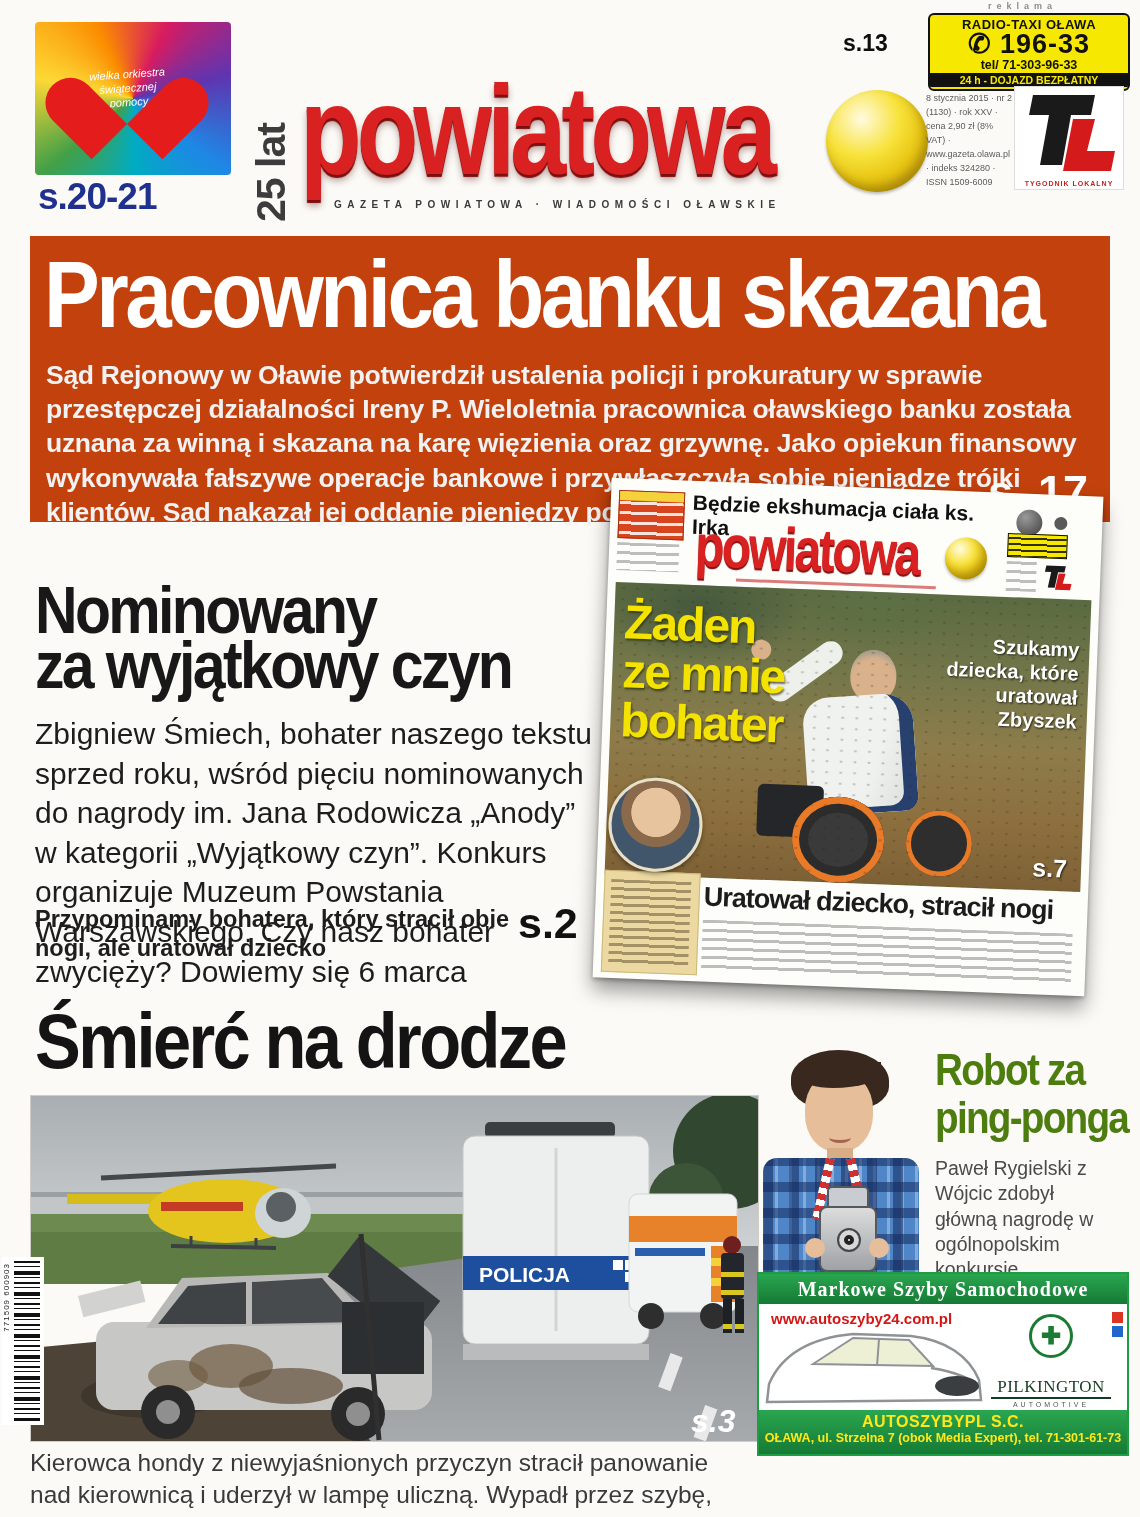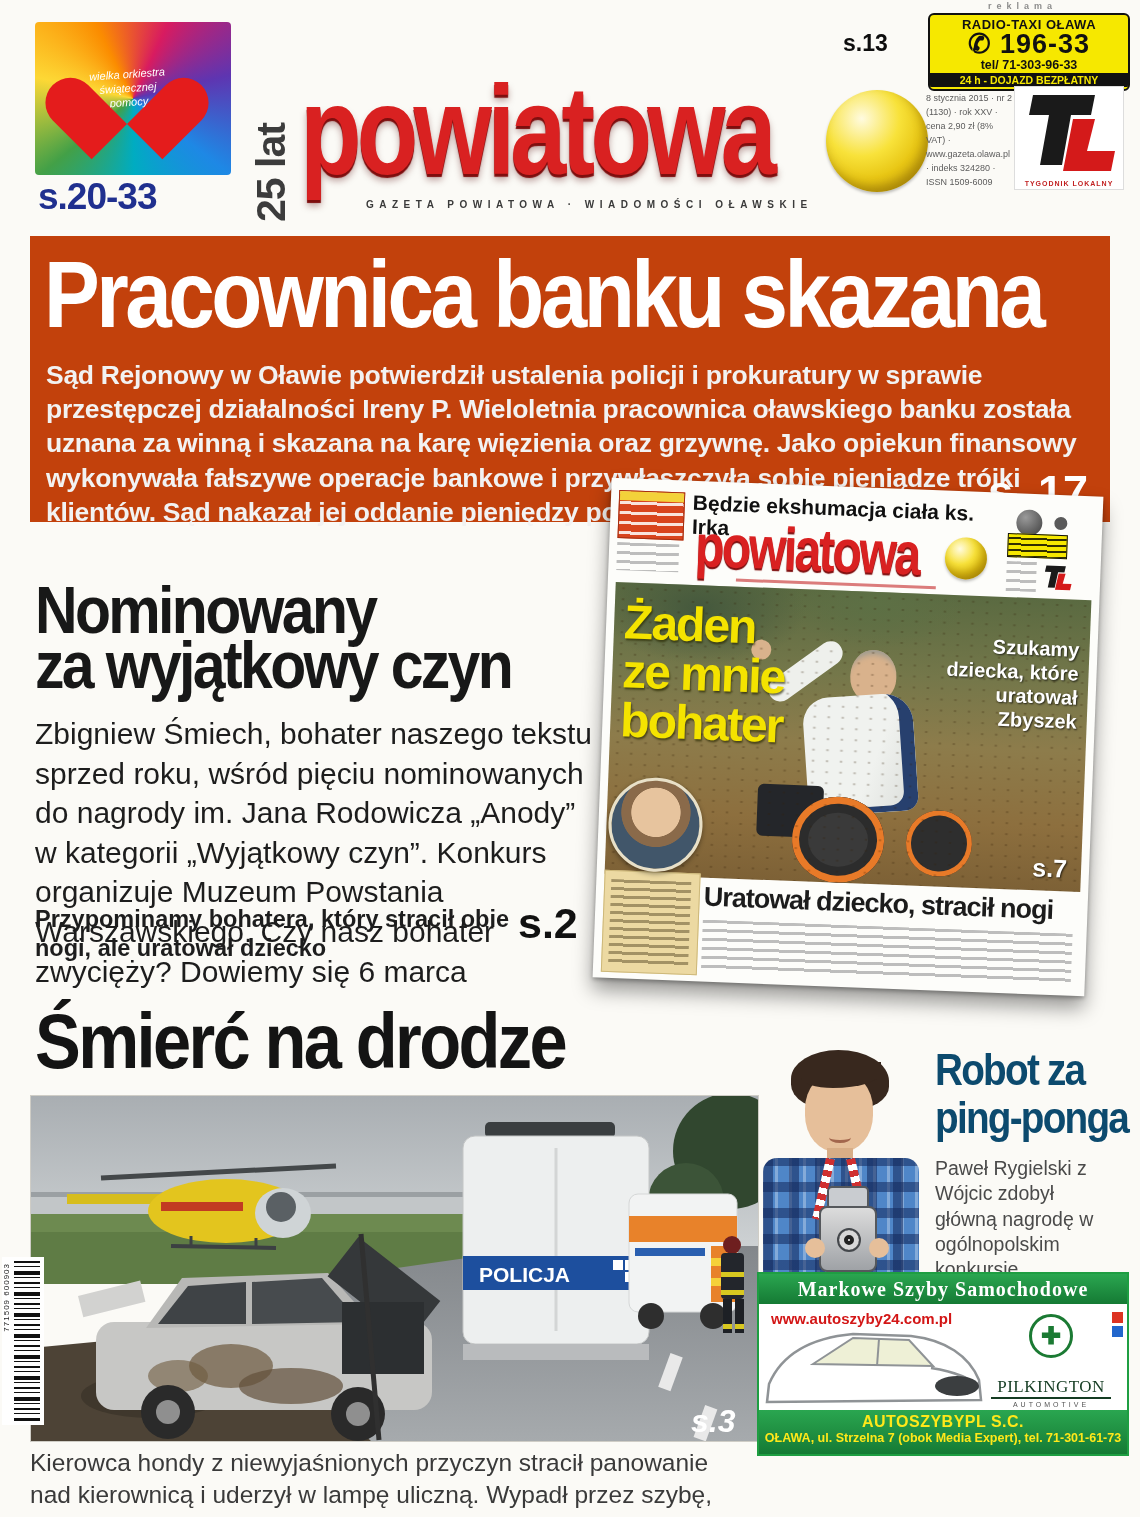--- a/index.html
+++ b/index.html
@@ -23,21 +23,21 @@
   .top-headline{left:205px;top:18px;font-size:38px;font-weight:bold;letter-spacing:-1px;color:#0d0d0d;}
   .top-headline-ref{left:843px;top:30px;font-size:23px;font-weight:bold;color:#0d0d0d;}
   .anniv{left:248px;top:92px;height:130px;font-size:41px;font-weight:bold;color:#3c3c3c;
         writing-mode:vertical-rl;transform:rotate(180deg);letter-spacing:-1px;}
   .logo-main{left:300px;top:58px;font-size:126px;font-weight:800;color:#d92121;letter-spacing:-6px;
         text-shadow:0 3px 1px #7e0e0e,0 6px 8px rgba(80,0,0,.35);}
   .ball{border-radius:50%;
         background:radial-gradient(circle at 35% 28%,#fffbe0 0%,#f8e23a 38%,#e8c614 62%,#b98f07 100%);
         box-shadow:inset -4px -6px 10px rgba(120,90,0,.45),0 2px 3px rgba(0,0,0,.25);}
   .ball-main{left:826px;top:90px;width:102px;height:102px;}
-  .tagline{left:334px;top:199px;font-size:10px;letter-spacing:5.5px;color:#3a3a3a;font-weight:bold;margin-left:32px;}
+  .tagline{left:334px;top:199px;font-size:10px;letter-spacing:5.5px;color:#3a3a3a;font-weight:bold;}
   .reklama{left:988px;top:1px;font-size:9px;letter-spacing:5px;color:#8d8d8d;font-weight:bold;}
   .taxi{left:928px;top:13px;width:198px;height:74px;background:#f6e800;border:2px solid #111;
         border-radius:6px;overflow:hidden;text-align:center;}
   .taxi-l1{margin-top:2px;font-size:13px;font-weight:bold;letter-spacing:.5px;}
   .taxi-phone{font-size:27px;font-weight:800;letter-spacing:1px;line-height:.95;}
   .taxi-l2{font-size:12.5px;font-weight:bold;}
   .taxi-l3{background:#111;color:#f6e800;font-size:10.5px;font-weight:bold;padding:1px 0;margin-top:1px;}
   .issue-info{left:926px;top:92px;width:88px;font-size:9px;line-height:1.55;color:#5c5c5c;}
   .tl-box{left:1014px;top:86px;width:108px;height:102px;background:#fff;border:1px solid #ddd;}
   .tl-cap{position:absolute;left:0;bottom:2px;width:100%;text-align:center;font-size:7px;
@@ -124,21 +124,21 @@
   .boy-lanyard-r{left:96px;top:112px;width:9px;height:62px;transform:rotate(-13deg);
         background:repeating-linear-gradient(180deg,#d03030 0 6px,#fff 6px 12px);}
   .robot-head{left:70px;top:140px;width:38px;height:20px;background:#c9ccd0;border:2px solid #55585c;
         border-radius:5px;}
   .robot-body{left:62px;top:160px;width:54px;height:62px;border:2px solid #55585c;border-radius:8px;
         background:linear-gradient(#dcdcdc,#9fa2a6);}
   .robot-cam{left:80px;top:182px;width:20px;height:20px;border-radius:50%;background:#fff;
         border:2px solid #44474b;box-shadow:inset 0 0 0 5px #d8d8d8,inset 0 0 0 9px #222;}
   .boy-hand-l{left:48px;top:192px;width:20px;height:20px;border-radius:50%;background:#e6bf9a;}
   .boy-hand-r{left:112px;top:192px;width:20px;height:20px;border-radius:50%;background:#e6bf9a;}
-  .robot-h{left:935px;top:1046px;width:195px;font-size:44px;font-weight:800;color:#0c4a6e;
+  .robot-h{left:935px;top:1046px;width:195px;font-size:44px;font-weight:800;color:#4d7c0f;
         letter-spacing:-2px;line-height:1.08;}
   .robot-body-txt{left:935px;top:1156px;width:182px;font-size:19.5px;color:#4a4a4a;line-height:1.3;}
   .robot-ref{left:935px;top:1288px;width:175px;text-align:right;font-size:27px;font-weight:800;color:#222;}
   
   .ad{left:757px;top:1272px;width:368px;height:180px;background:#fff;border:2px solid #1e9e42;}
   .ad-banner{position:absolute;left:0;top:0;width:100%;height:30px;line-height:30px;text-align:center;
         background:linear-gradient(#2aa650,#157a34);color:#fff;font-family:"Liberation Serif",serif;
         font-weight:bold;font-size:20px;letter-spacing:1px;}
   .ad-url{position:absolute;left:12px;top:36px;font-size:15px;font-weight:bold;color:#d31616;}
   .pilk{position:absolute;left:232px;top:40px;width:120px;text-align:center;}
@@ -164,21 +164,21 @@
 </head>
 <body>
 
 <div id="page">
 
   <div class="abs wosp">
     <div class="abs heart">
       <div class="abs heart-text">wielka orkiestra świątecznej pomocy</div>
     </div>
   </div>
-  <div class="abs wosp-ref">s.20-33</div>
+  <div class="abs wosp-ref">s.20-21</div>
 
   <div class="abs top-headline-ref">s.13</div>
 
   <div class="abs anniv">25 lat</div>
   <div class="abs logo-main">
     <span class="cond" style="transform:scaleX(.8);">powiatowa</span>
   </div>
   <div class="abs ball ball-main"></div>
   <div class="abs tagline">GAZETA POWIATOWA · WIADOMOŚCI OŁAWSKIE</div>
 

